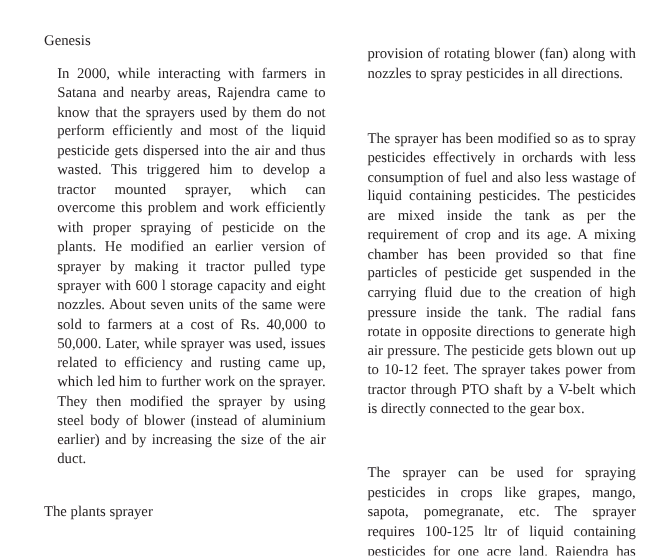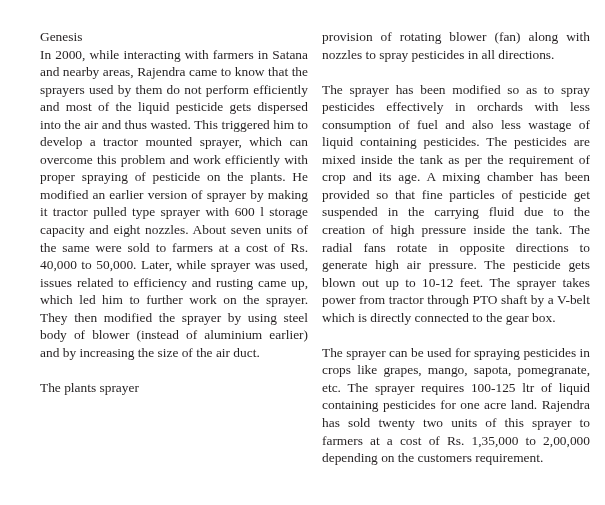--- a/index.html
+++ b/index.html
@@ -32,21 +32,21 @@
     .col-left { left: 29px; }
     .col-right { left: 311px; }
     .heading {
       margin: 0;
       font-weight: normal;
       font-size: 13.4px;
       line-height: 17.55px;
       text-align: left;
     }
     .para {
-      margin: 0;
+      margin: 12px;
       text-align: justify;
       text-align-last: left;
       hyphens: none;
     }
     .section-gap { height: 17.55px; }
   </style>
 </head>
 <body>
 
 <div class="page">

